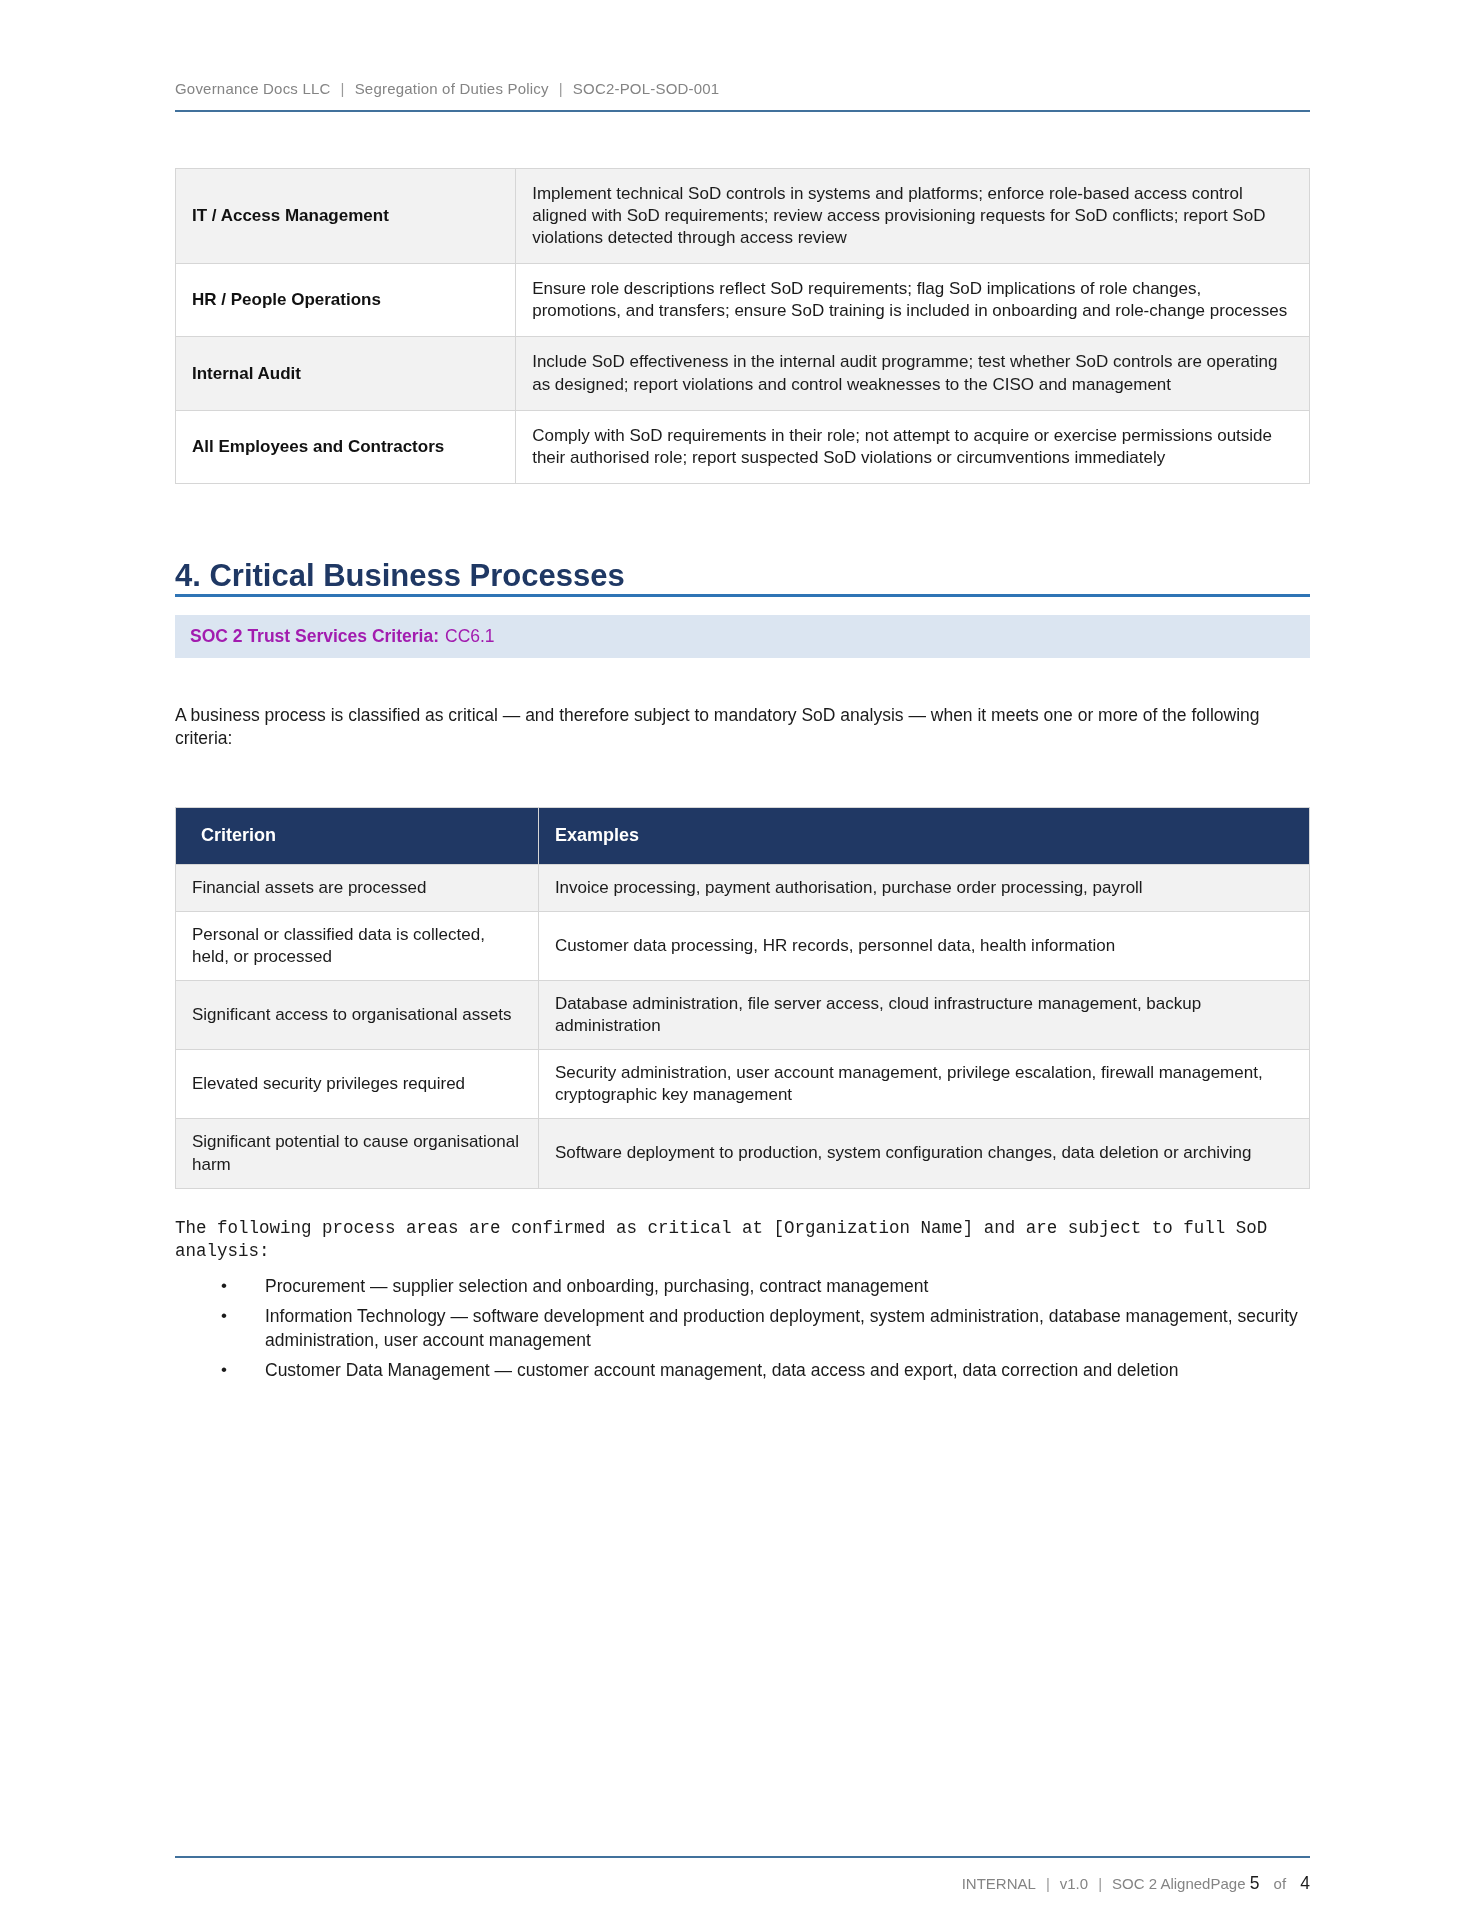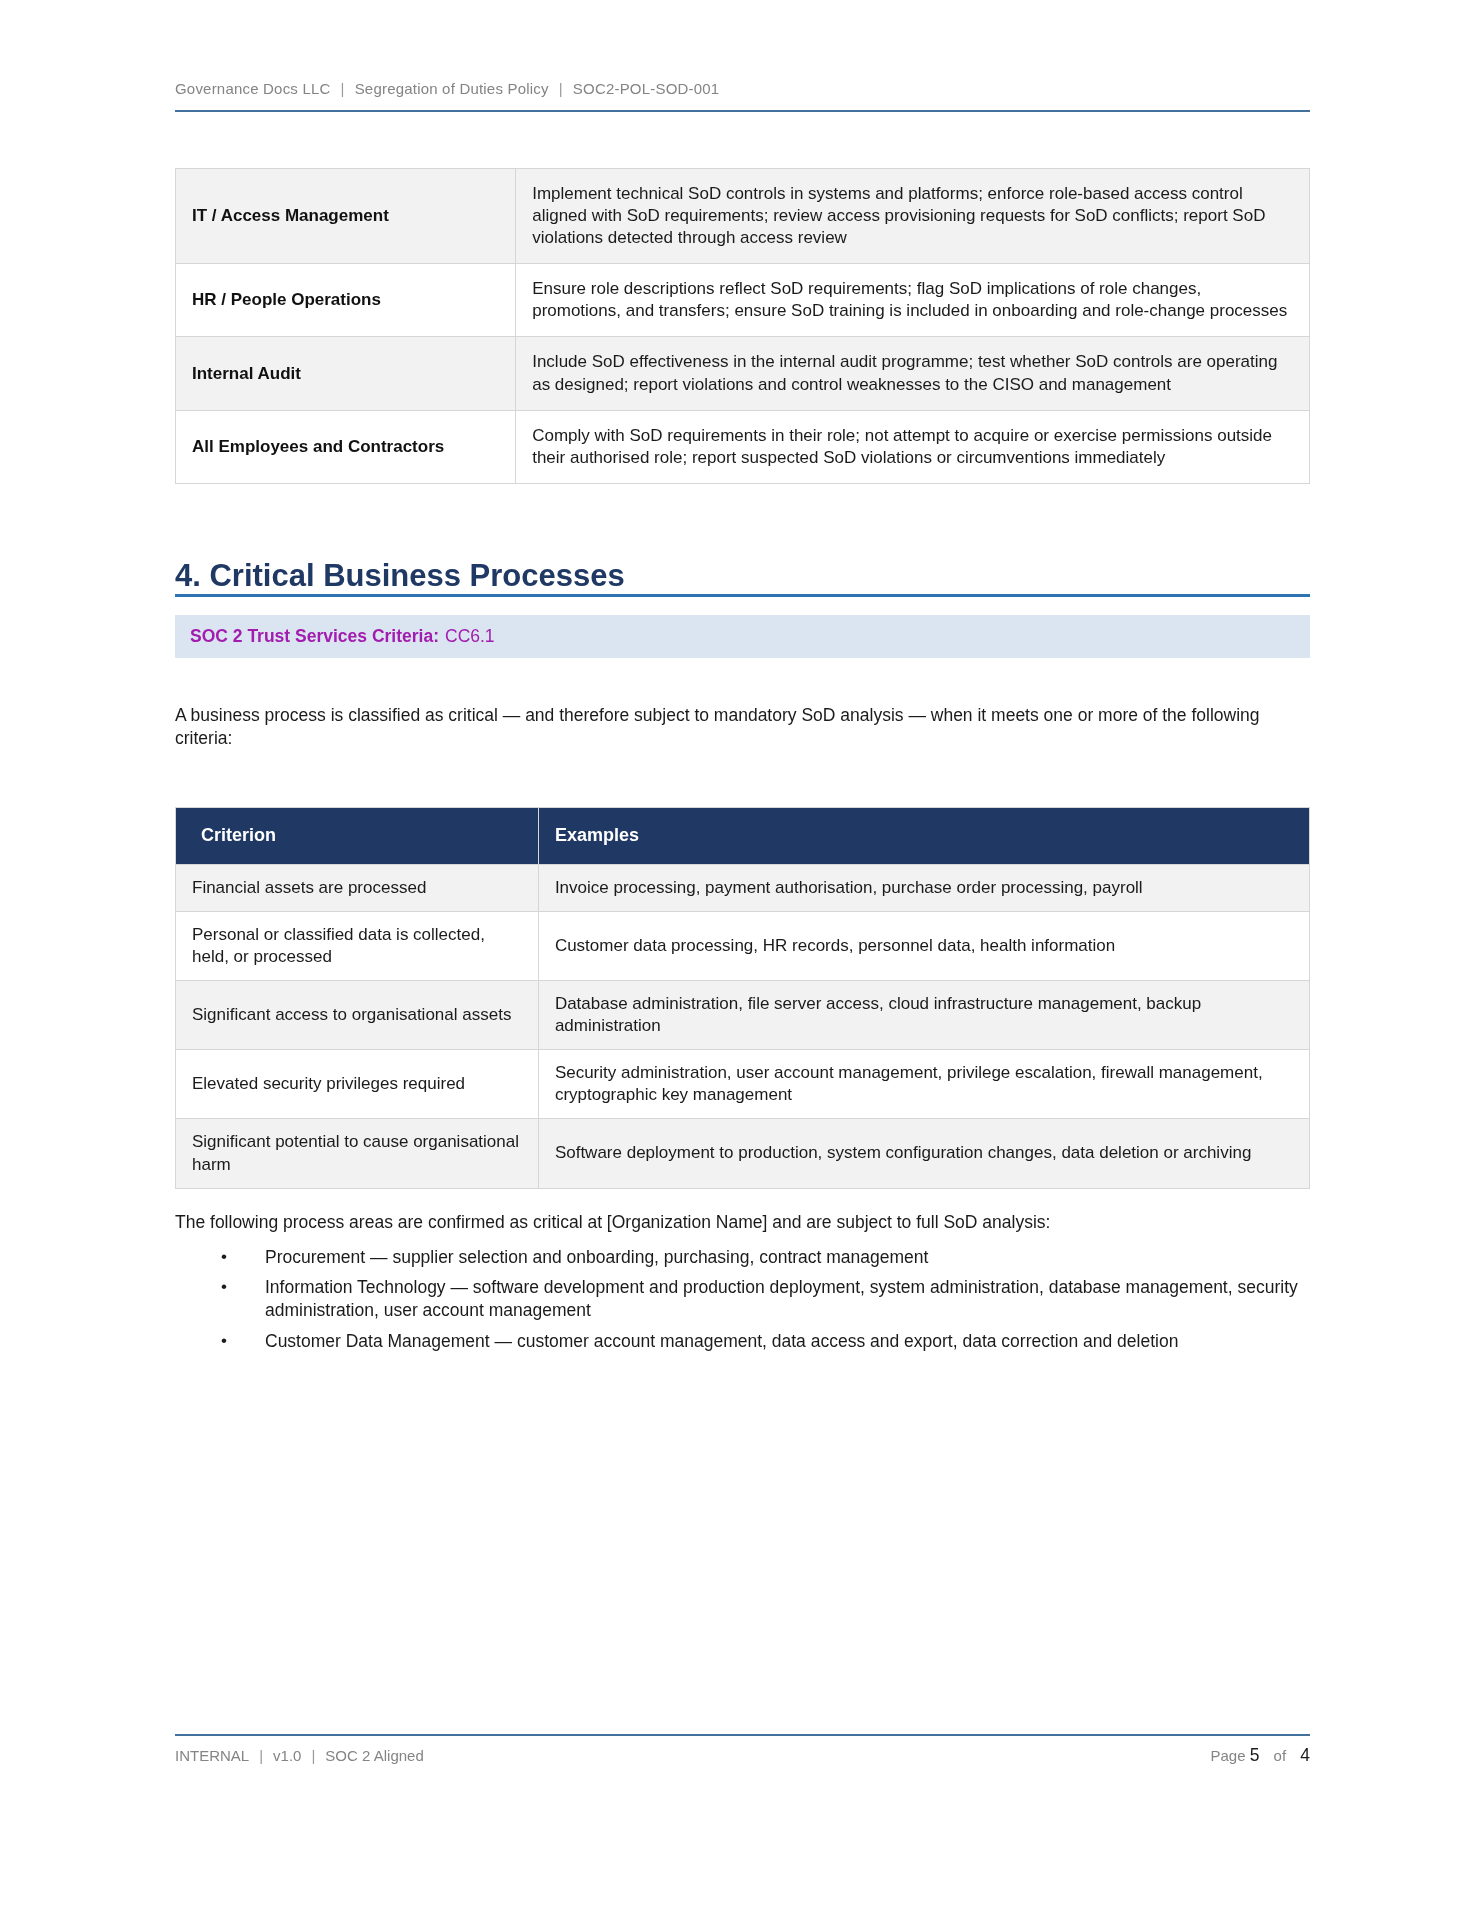--- a/index.html
+++ b/index.html
@@ -74,21 +74,21 @@
   .criteria-banner .banner-label { font-weight: bold; }
   .criteria-banner .banner-value { margin-left: 6px; }
 
   
   .para {
     margin-top: 46px;
     font-size: 17.5px;
     line-height: 1.33;
     color: #1b1b1b;
   }
-  .para.tight { margin-top: 22px; }
+  .para.tight { margin-top: 28px; font-family: Liberation Mono, monospace; }
 
   
   table.criteria {
     margin-top: 57px;
     width: 100%;
     border-collapse: collapse;
     font-size: 17px;
     line-height: 1.3;
   }
   table.criteria th {
@@ -127,25 +127,25 @@
     left: 46px;
     top: 0;
     font-size: 17px;
   }
 
   
   .doc-footer {
     position: absolute;
     left: 175px;
     right: 174px;
-    top: 1734px;
+    top: 1856px;
     border-top: 2px solid #41719c;
-    padding-top: 9px;
+    padding-top: 15px;
     display: flex;
-    justify-content: space-between;
+    justify-content: flex-end;
     align-items: baseline;
     font-size: 15px;
     color: #848484;
   }
   .doc-footer .page-num {
     color: #1c1c1c;
     font-size: 17.5px;
   }
   .doc-footer .page-words { margin: 0 10px; }
 </style>

